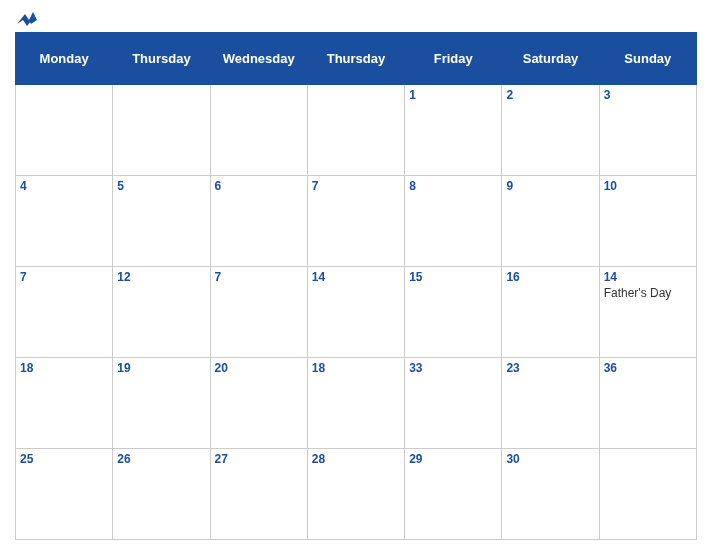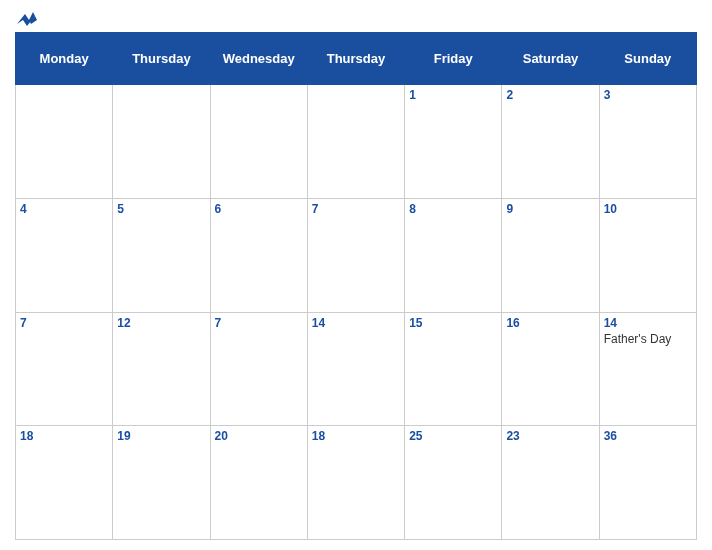--- a/index.html
+++ b/index.html
@@ -215,23 +215,44 @@
         <td>
           <span class="day-number">19</span>
         </td>
         <td>
           <span class="day-number">20</span>
         </td>
         <td>
           <span class="day-number">18</span>
         </td>
         <td>
+          <span class="day-number">33</span>
+        </td>
+        <td>
+          <span class="day-number">23</span>
+        </td>
+        <td>
+          <span class="day-number">36</span>
+        </td>
+      </tr>
+      <tr class="week-row">
+        <td>
           <span class="day-number">25</span>
         </td>
         <td>
-          <span class="day-number">23</span>
-        </td>
-        <td>
-          <span class="day-number">36</span>
-        </td>
+          <span class="day-number">26</span>
+        </td>
+        <td>
+          <span class="day-number">27</span>
+        </td>
+        <td>
+          <span class="day-number">28</span>
+        </td>
+        <td>
+          <span class="day-number">29</span>
+        </td>
+        <td>
+          <span class="day-number">30</span>
+        </td>
+        <td class="empty-cell"></td>
       </tr>
     </tbody>
 </table>
 
 </body></html>

